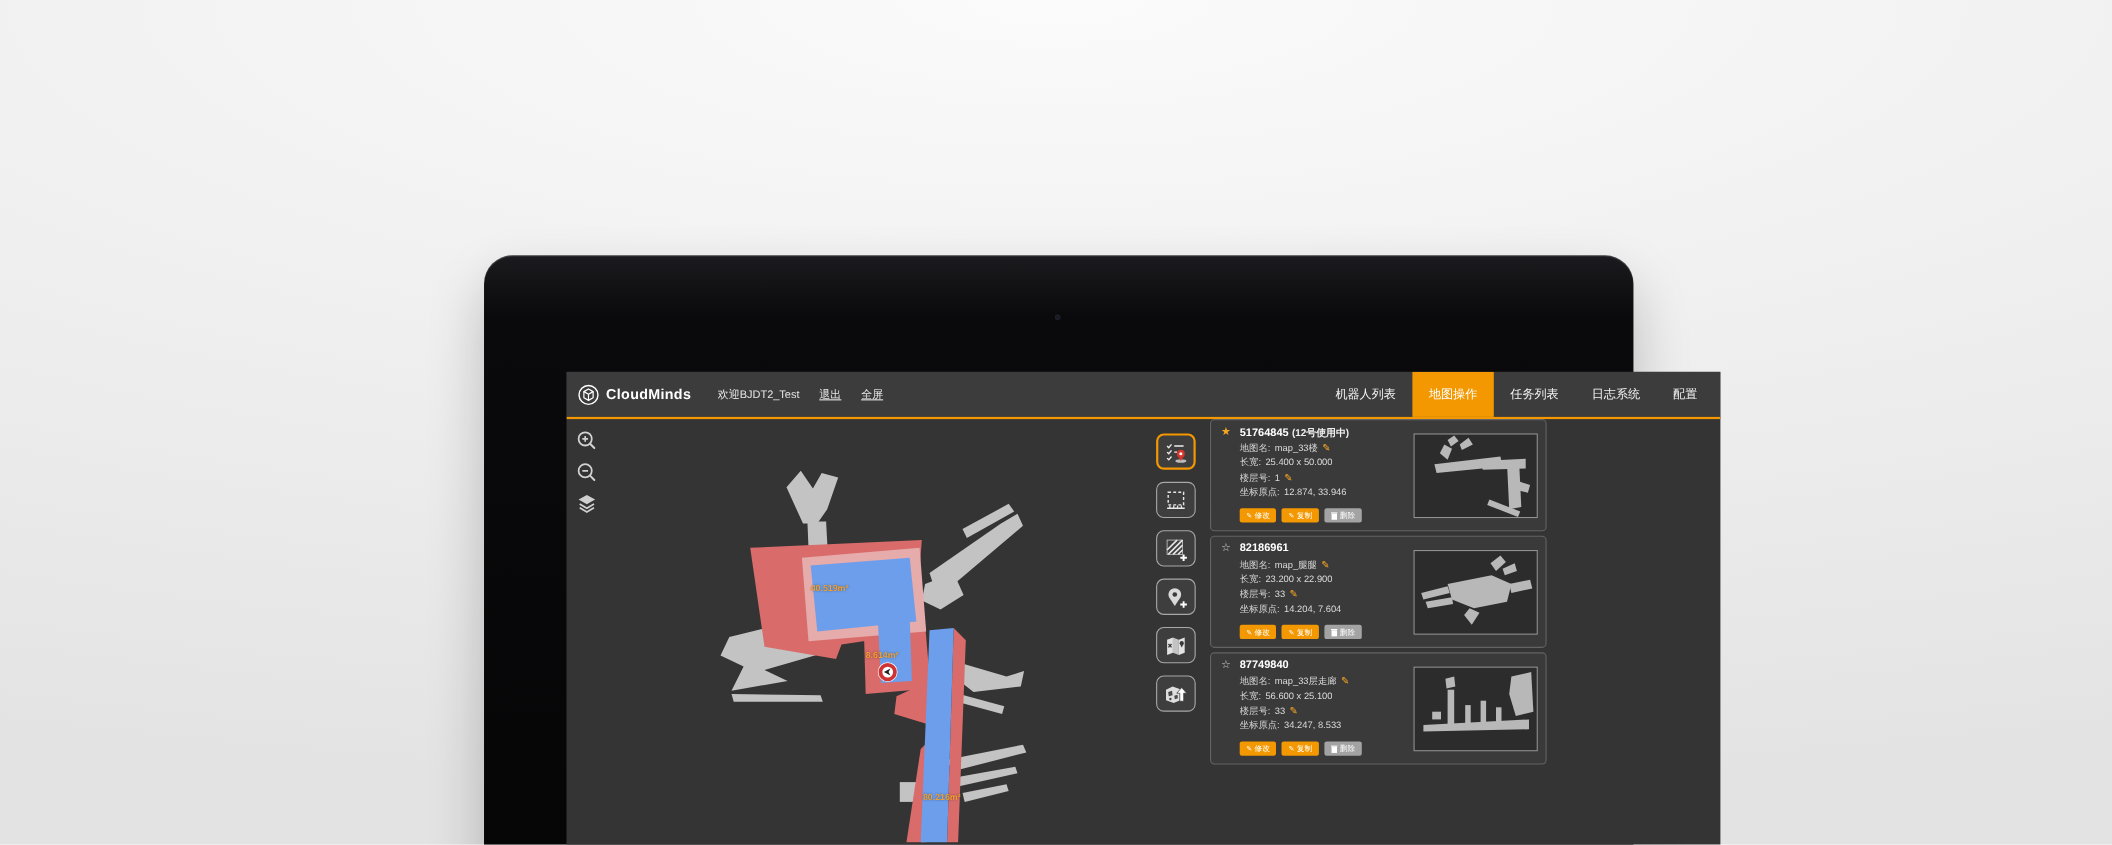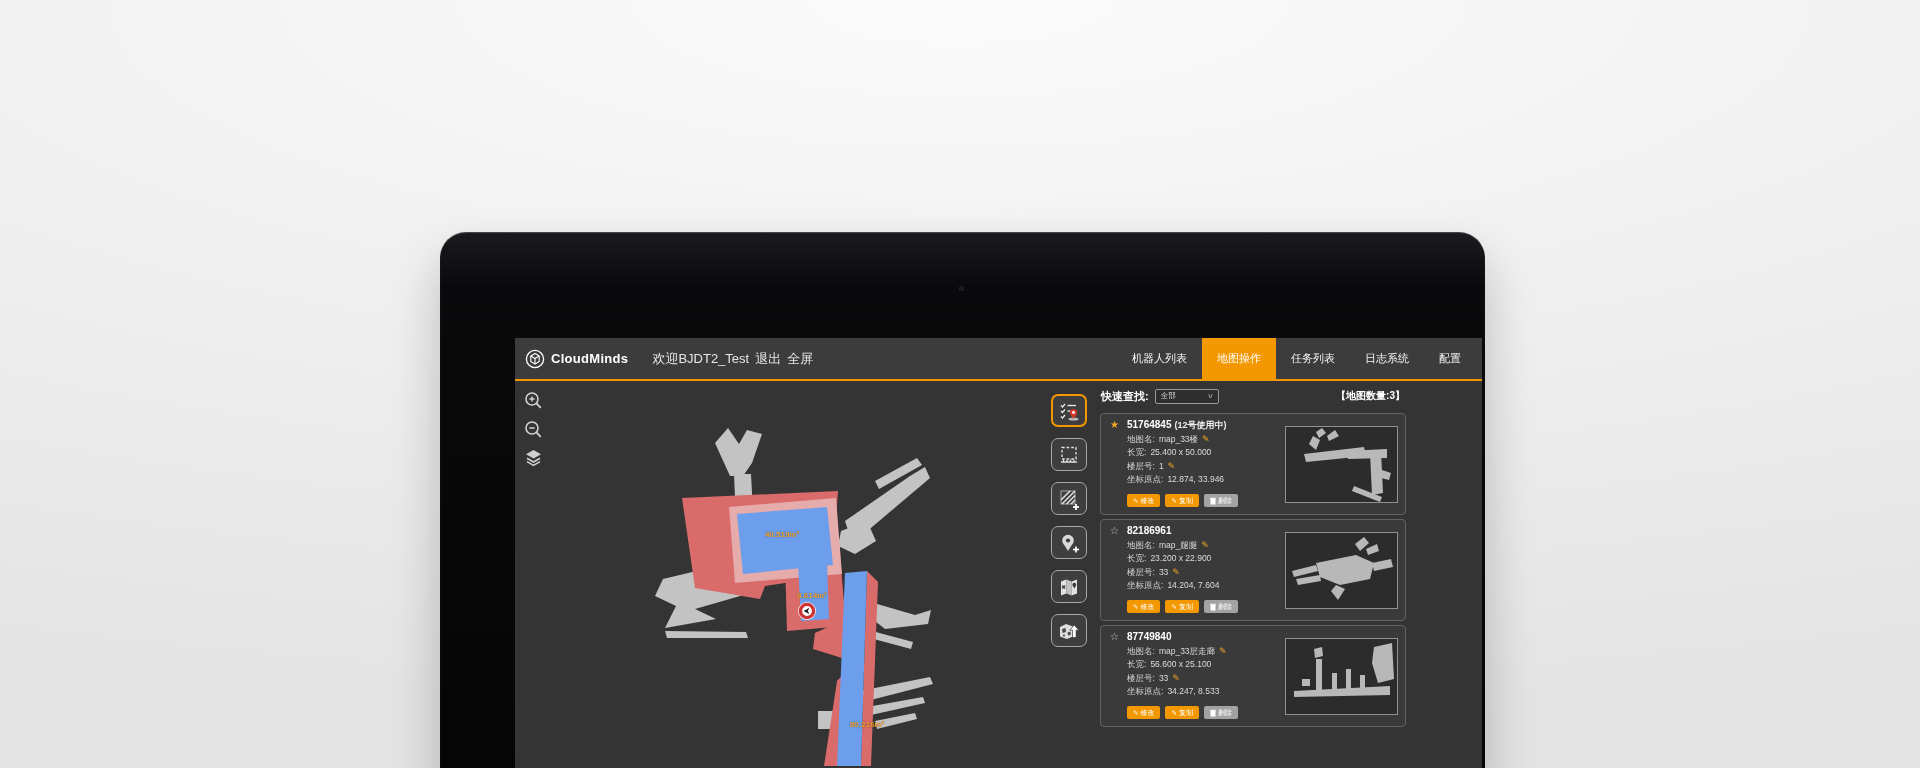--- a/index.html
+++ b/index.html
@@ -11,41 +11,41 @@
 
   
   .laptop { position:absolute; left:440px; top:232px; width:1045px; height:560px;
     background: linear-gradient(180deg,#1b1b1f 0%, #0a0a0c 55px, #050506 100%);
     border-radius:26px 26px 0 0;
     box-shadow: 0 25px 50px rgba(0,0,0,.22), inset 0 1px 1px rgba(255,255,255,.22); }
   .camera-dot { position:absolute; left:959px; top:286px; width:5px; height:5px; border-radius:50%;
     background:#16181d; box-shadow: inset 0 0 2px #2c3340; }
 
   
-  .screen { position:absolute; left:515px; top:338px; width:967px; height:430px;
+  .screen { position:absolute; left:515px; top:338px; width:1049px; height:430px;
     background:#343434; overflow:hidden; color:#e8e8e8; }
 
   
   .app-header { position:relative; height:43px; background:#3c3c3c;
     border-bottom:2px solid #F39801; display:flex; align-items:center; padding-left:10px; }
   .brand { display:flex; align-items:center; gap:6px; }
   .brand-name { font-size:13px; font-weight:bold; color:#fff; letter-spacing:.3px; }
-  .welcome-group { display:flex; align-items:center; gap:6px; margin-left:24px; font-size:13px; color:#e6e6e6; }
-  .hlink { cursor:pointer; }
+  .welcome-group { display:flex; align-items:center; gap:18px; margin-left:24px; font-size:10px; color:#e6e6e6; }
+  .hlink { text-decoration:underline; cursor:pointer; }
   .nav-tabs { margin-left:auto; display:flex; height:41px; align-items:stretch; font-size:11px; color:#f4f4f4; }
   .nav-tab { display:flex; align-items:center; padding:0 15px; cursor:pointer; white-space:nowrap; }
   .nav-tab.active { background:#F39801; color:#fff; }
   .nav-tabs .spacer-end { width:6px; }
 
   
   .content { position:relative; height:385px; }
 
   
   .map-area { position:absolute; left:0; top:0; width:533px; height:385px; }
-  .map-label { position:absolute; font-size:8px; font-weight:bold; color:#f0a030; text-align:center;
+  .map-label { position:absolute; font-size:8px; font-weight:bold; color:#f0a030; 
     text-shadow:0 0 2px rgba(0,0,0,.45); white-space:nowrap; }
   .lbl-a { left:222px; top:149px; width:90px; }
   .lbl-b { left:272px; top:210px; width:50px; }
   .lbl-c { left:324px; top:296px; width:56px;margin-top:43px; }
 
   .map-controls { position:absolute; left:8px; top:9px; display:flex; flex-direction:column; gap:9px; }
   .map-ctrl { width:20px; height:20px; display:flex; align-items:center; justify-content:center; cursor:pointer; }
 
   
   .tool-col { position:absolute; left:536px; top:13px; display:flex; flex-direction:column; gap:11px; }
@@ -252,28 +252,20 @@
             <polygon points="5,9 8.5,8 9,12 5.5,13" fill="#4a4a4a"></polygon>
             <polygon points="10.5,12.5 13.5,11.5 13.8,14.8 11,15.6" fill="#4a4a4a"></polygon>
             <circle cx="7" cy="15.5" r="1.1" fill="#4a4a4a"></circle>
             <polygon points="17.3,5 21.8,10.2 19.1,10.2 19.1,17.5 15.5,17.5 15.5,10.2 12.8,10.2" fill="#fff" stroke="#3a3a3a" stroke-width="0.7"></polygon>
           </svg>
         </div>
       </div>
 
       <div class="right-panel">
 
-        <div class="search-row">
-          <span class="search-label">快速查找:</span>
-          <div class="dropdown">
-            <span class="dd-val">全部</span>
-            <span class="dd-chev">∨</span>
-          </div>
-          <span class="map-count">【地图数量:3】</span>
-        </div>
 
         <div class="map-card">
           <span class="star on">★</span>
           <div class="card-title">
             <span>51764845</span><span class="card-note">(12号使用中)</span>
           </div>
           <div class="card-rows">
             <div class="row"><span class="lbl">地图名:</span><span class="val">map_33楼</span><span class="pencil edit">✎</span></div>
             <div class="row"><span class="lbl">长宽:</span><span class="val">25.400 x 50.000</span></div>
             <div class="row"><span class="lbl">楼层号:</span><span class="val">1</span><span class="pencil edit">✎</span></div>

